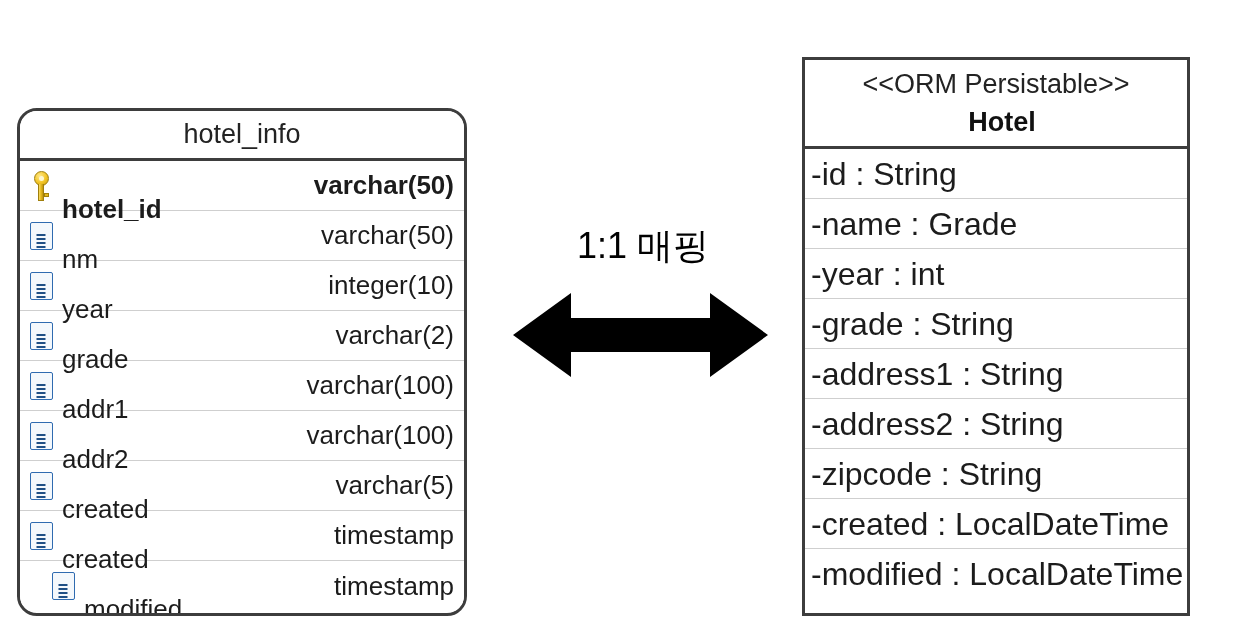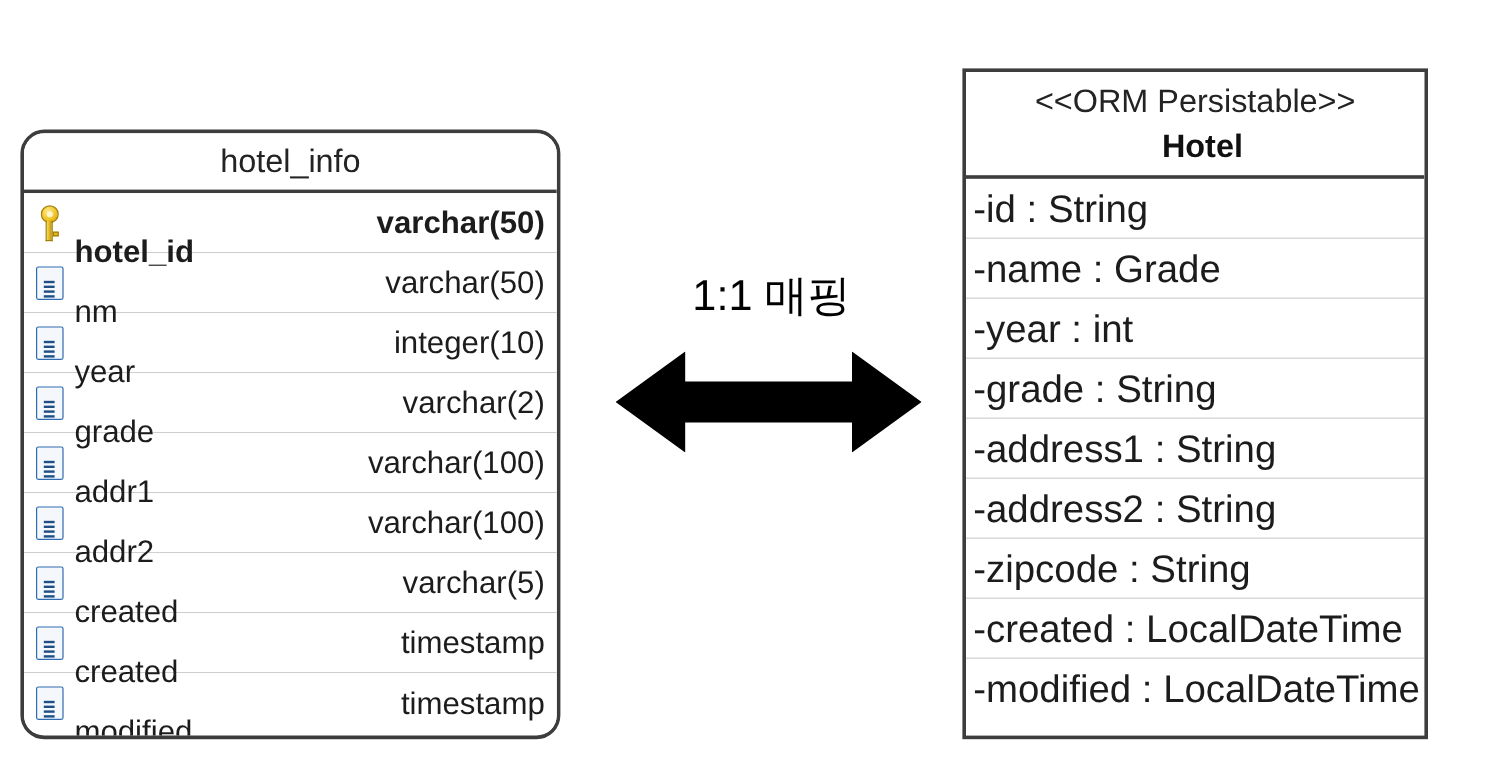--- a/index.html
+++ b/index.html
@@ -45,20 +45,21 @@
   .db-row {
     height: 50px;
     display: flex;
     align-items: center;
     border-bottom: 1px solid #cfcfcf;
     background: #ffffff;
     box-sizing: border-box;
   }
   .db-row:last-child {
     border-bottom: none;
+    padding-left: 22px;
   }
   .db-icon-cell {
     width: 42px;
     min-width: 42px;
     display: flex;
     align-items: center;
     justify-content: center;
   }
   .db-col-name {
     flex: 0 0 205px;

